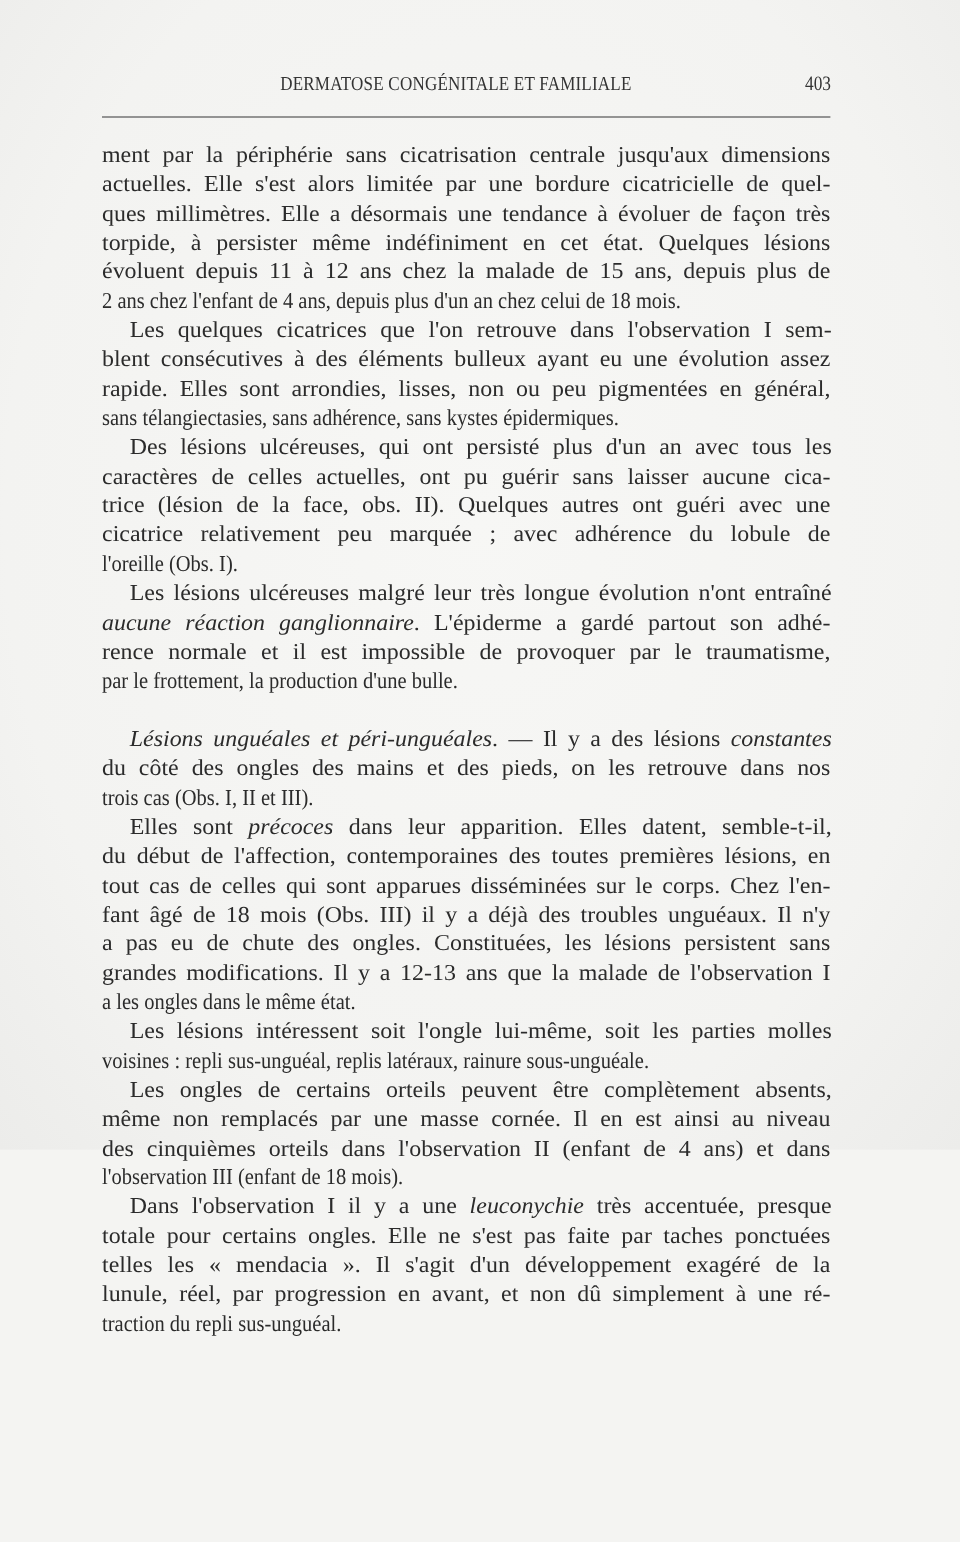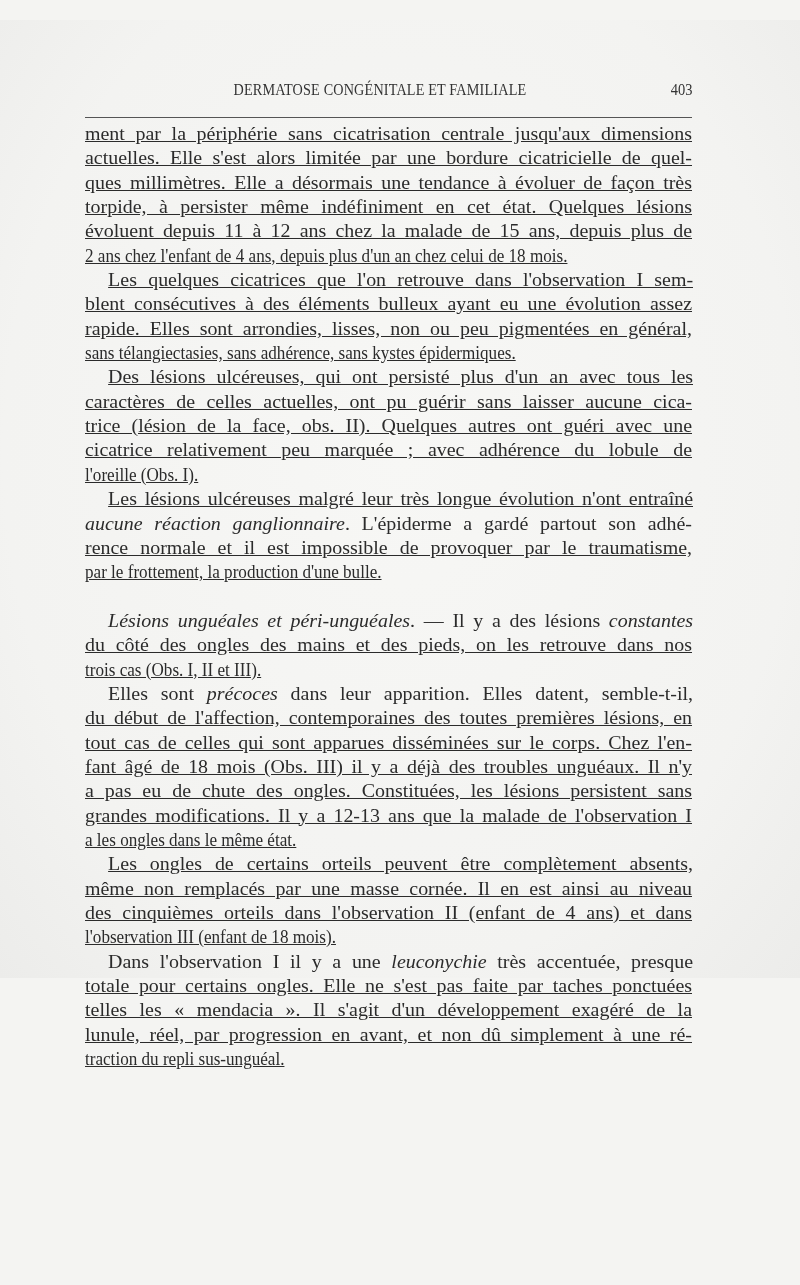--- a/index.html
+++ b/index.html
@@ -13,21 +13,20 @@
       position: relative;
       overflow: hidden;
       font-family: "Liberation Serif", "DejaVu Serif", serif;
       color: #2b2b2b;
     }
     .page {
       position: absolute;
       left: 0; top: 0;
       width: 800px; height: 958px;
       background: radial-gradient(ellipse at 50% 45%, #f7f7f5 0%, #f3f3f1 70%, #ececea 100%);
-      margin-top: 20px;
     }
     .running-head {
       position: absolute;
       top: 60px;
       left: 85px;
       width: 607px;
       height: 26px;
     }
     .running-title {
       position: absolute;
@@ -53,24 +52,23 @@
     .rule {
       position: absolute;
       top: 97px;
       left: 85px;
       width: 607px;
       height: 0;
       border-top: 1.5px solid #555;
     }
     .body-text {
       position: absolute;
-      top: 102px;
+      top: 118px;
       left: 85px;
       width: 607px;
-      text-decoration: underline;
     }
     .line {
       display: block;
       height: 24.35px;
       line-height: 24.35px;
       font-size: 19px;
       white-space: nowrap;
       text-align: justify;
       text-align-last: justify;
       transform-origin: 0 50%;
@@ -151,20 +149,24 @@
       <span class="line indent" style="white-space: normal; width: 557.143px; transform: scaleX(1.05); overflow: hidden; height: 24.35px;"><span class="inner"><span>Elles sont </span><em>précoces</em><span> dans leur apparition. Elles datent, semble-t-il,</span></span></span>
       <span class="line" style="white-space: normal; width: 578.095px; transform: scaleX(1.05); overflow: hidden; height: 24.35px;">du début de l'affection, contemporaines des toutes premières lésions, en</span>
       <span class="line" style="white-space: normal; width: 578.095px; transform: scaleX(1.05); overflow: hidden; height: 24.35px;">tout cas de celles qui sont apparues disséminées sur le corps. Chez l'en-</span>
       <span class="line" style="white-space: normal; width: 578.095px; transform: scaleX(1.05); overflow: hidden; height: 24.35px;">fant âgé de 18 mois (Obs. III) il y a déjà des troubles unguéaux. Il n'y</span>
       <span class="line" style="white-space: normal; width: 578.095px; transform: scaleX(1.05); overflow: hidden; height: 24.35px;">a pas eu de chute des ongles. Constituées, les lésions persistent sans</span>
       <span class="line" style="white-space: normal; width: 578.095px; transform: scaleX(1.05); overflow: hidden; height: 24.35px;">grandes modifications. Il y a 12-13 ans que la malade de l'observation I</span>
       <span class="line last" style="white-space: nowrap; width: 234.797px; transform: scaleX(0.9);">a les ongles dans le même état.</span>
     </div>
 
 
+    <div class="para">
+      <span class="line indent" style="white-space: normal; width: 557.143px; transform: scaleX(1.05); overflow: hidden; height: 24.35px;">Les lésions intéressent soit l'ongle lui-même, soit les parties molles</span>
+      <span class="line last" style="white-space: nowrap; width: 506.531px; transform: scaleX(0.9);">voisines : repli sus-unguéal, replis latéraux, rainure sous-unguéale.</span>
+    </div>
 
     <div class="para">
       <span class="line indent" style="white-space: normal; width: 557.143px; transform: scaleX(1.05); overflow: hidden; height: 24.35px;">Les ongles de certains orteils peuvent être complètement absents,</span>
       <span class="line" style="white-space: normal; width: 578.095px; transform: scaleX(1.05); overflow: hidden; height: 24.35px;">même non remplacés par une masse cornée. Il en est ainsi au niveau</span>
       <span class="line" style="white-space: normal; width: 578.095px; transform: scaleX(1.05); overflow: hidden; height: 24.35px;">des cinquièmes orteils dans l'observation II (enfant de 4 ans) et dans</span>
       <span class="line last" style="white-space: nowrap; width: 278.844px; transform: scaleX(0.9);">l'observation III (enfant de 18 mois).</span>
     </div>
 
     <div class="para">
       <span class="line indent" style="white-space: normal; width: 557.143px; transform: scaleX(1.05); overflow: hidden; height: 24.35px;"><span class="inner"><span>Dans l'observation I il y a une </span><em>leuconychie</em><span> très accentuée, presque</span></span></span>

